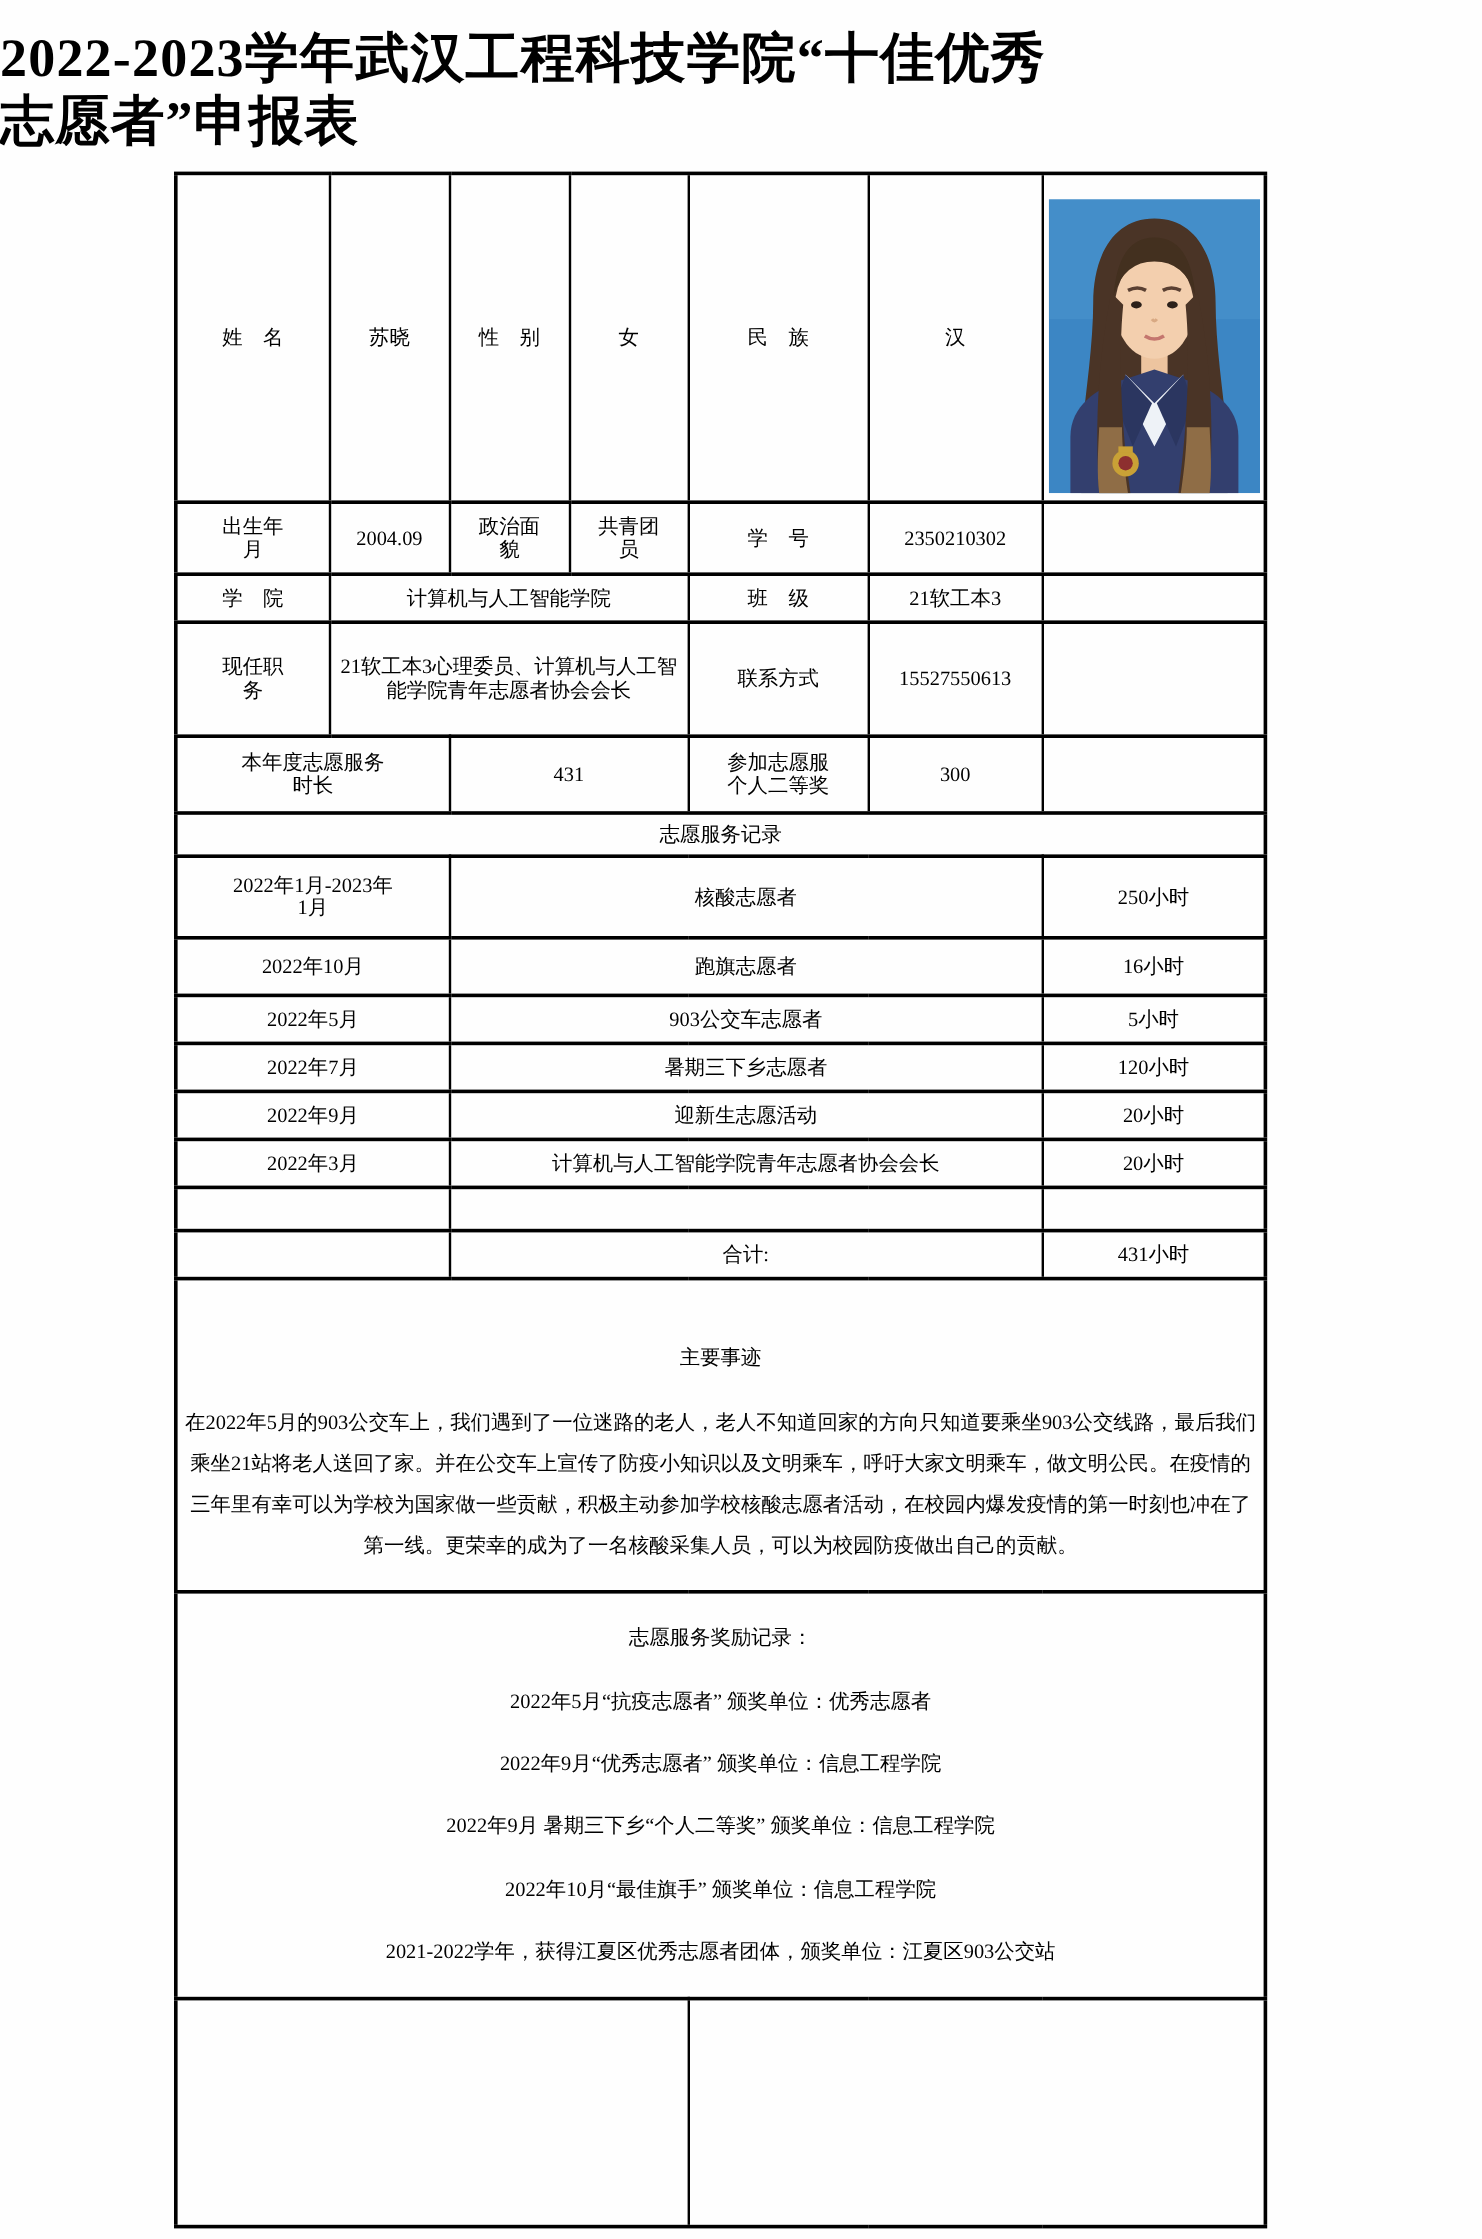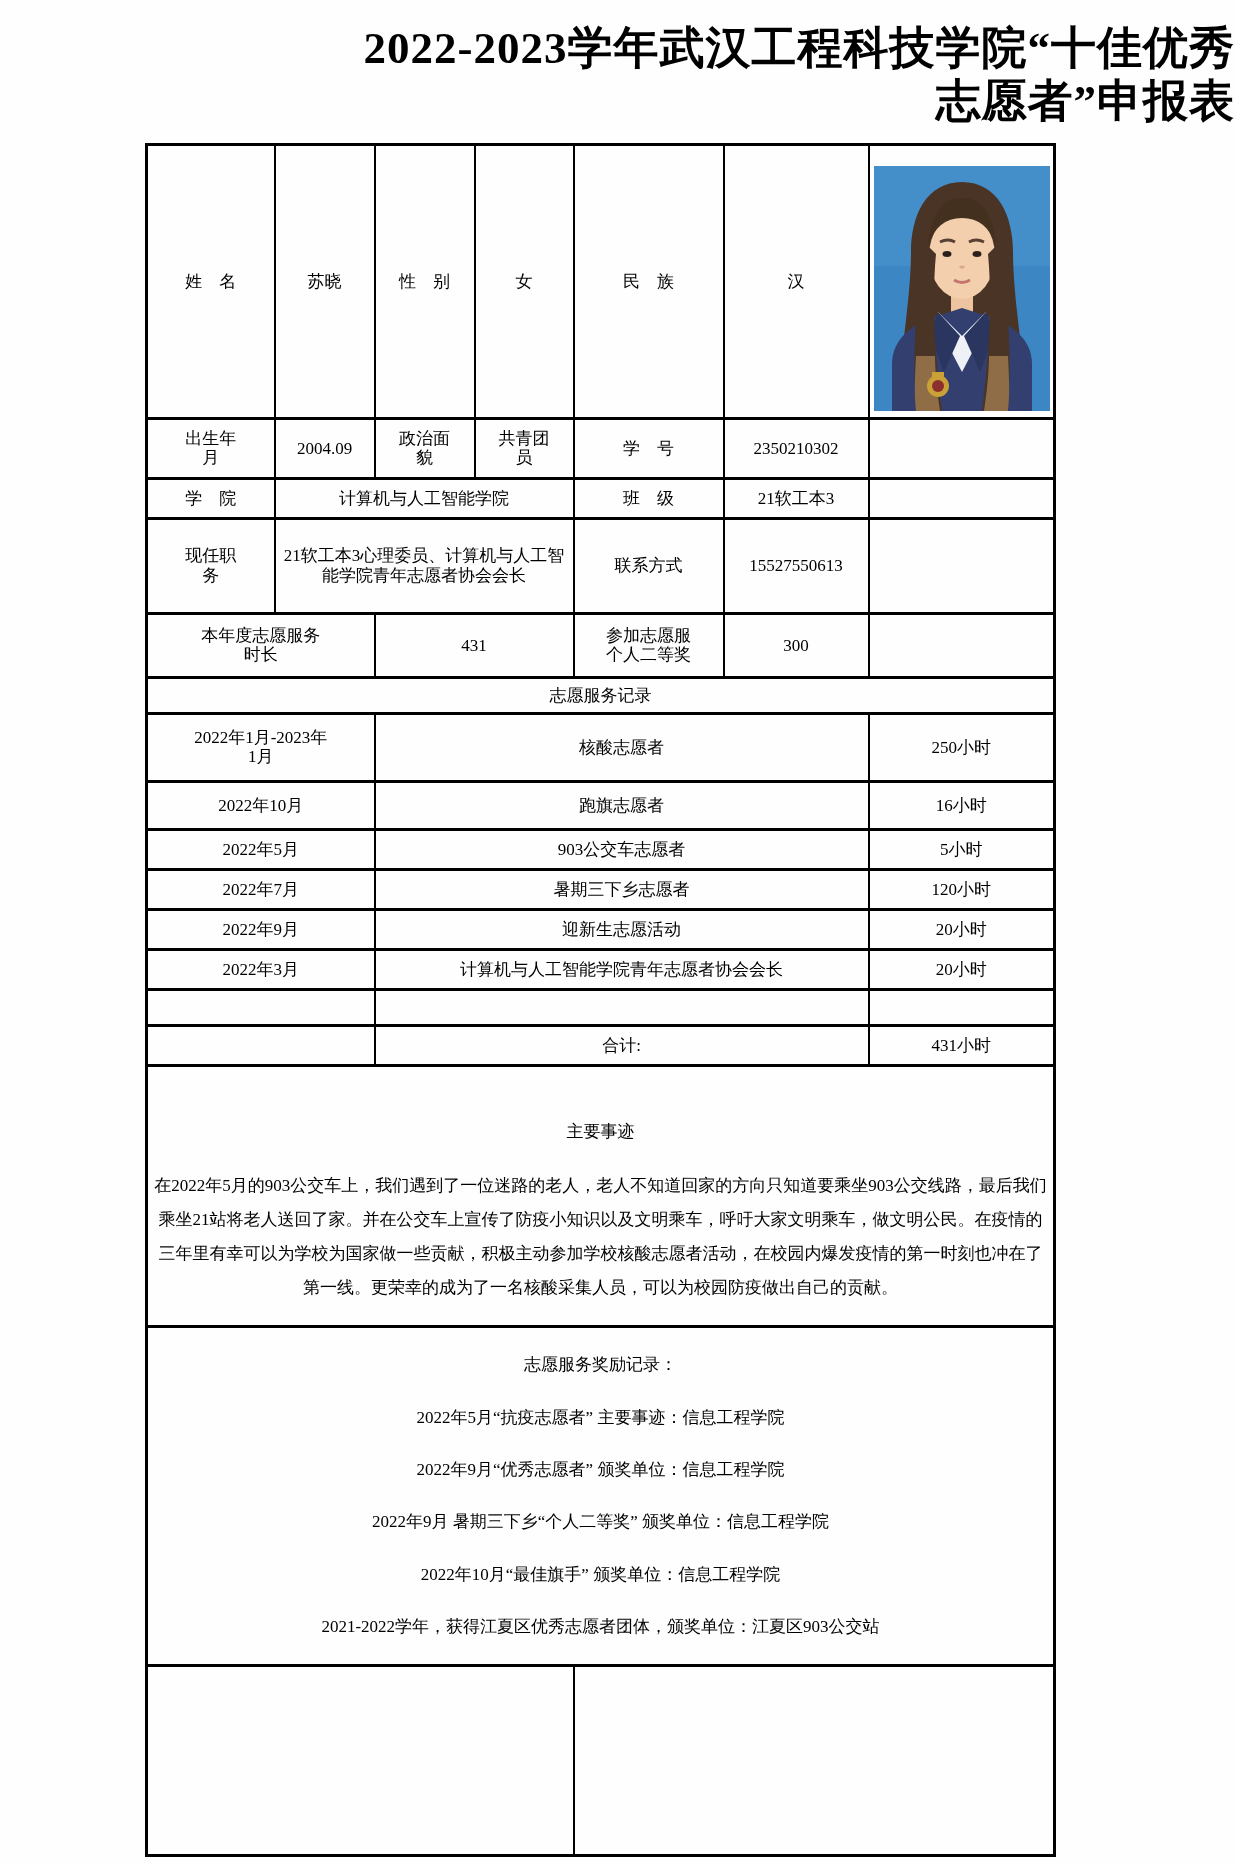--- a/index.html
+++ b/index.html
@@ -7,21 +7,21 @@
   body {
     width: 1235px; height: 1866px;
     background: #fefefe;
     color: #000;
     font-family: "Liberation Serif", "DejaVu Serif", serif;
     position: relative;
   }
   .title {
     position: absolute; top: 22px; left: 0;
     width: 1235px;
-    text-align: right;
+    text-align: left;
     font-size: 45px; font-weight: 700;
     line-height: 1.18;
     white-space: pre-line;
     letter-spacing: 1px;
   }
   table.form {
     position: absolute; left: 145px; top: 143px;
     width: 908px;
     border-collapse: collapse;
     table-layout: fixed;
@@ -193,21 +193,21 @@
   <tr style="height:208px">
     <td colspan="7" class="sec">
       <div class="deeds-title">主要事迹</div>
       <div class="deeds-text">在2022年5月的903公交车上，我们遇到了一位迷路的老人，老人不知道回家的方向只知道要乘坐903公交线路，最后我们乘坐21站将老人送回了家。并在公交车上宣传了防疫小知识以及文明乘车，呼吁大家文明乘车，做文明公民。在疫情的三年里有幸可以为学校为国家做一些贡献，积极主动参加学校核酸志愿者活动，在校园内爆发疫情的第一时刻也冲在了第一线。更荣幸的成为了一名核酸采集人员，可以为校园防疫做出自己的贡献。</div>
     </td>
   </tr>
 
   <tr style="height:196px">
     <td colspan="7" class="sec">
       <div class="award-title">志愿服务奖励记录：</div>
-      <div class="award-line">2022年5月“抗疫志愿者” 主要事迹：信息工程学院</div>
+      <div class="award-line">2022年5月“抗疫志愿者” 颁奖单位：优秀志愿者</div>
       <div class="award-line">2022年9月“优秀志愿者” 颁奖单位：信息工程学院</div>
       <div class="award-line">2022年9月 暑期三下乡“个人二等奖” 颁奖单位：信息工程学院</div>
       <div class="award-line">2022年10月“最佳旗手” 颁奖单位：信息工程学院</div>
       <div class="award-line">2021-2022学年，获得江夏区优秀志愿者团体，颁奖单位：江夏区903公交站</div>
     </td>
   </tr>
 
   <tr style="height:190px">
     <td colspan="4" class="sec">
       

